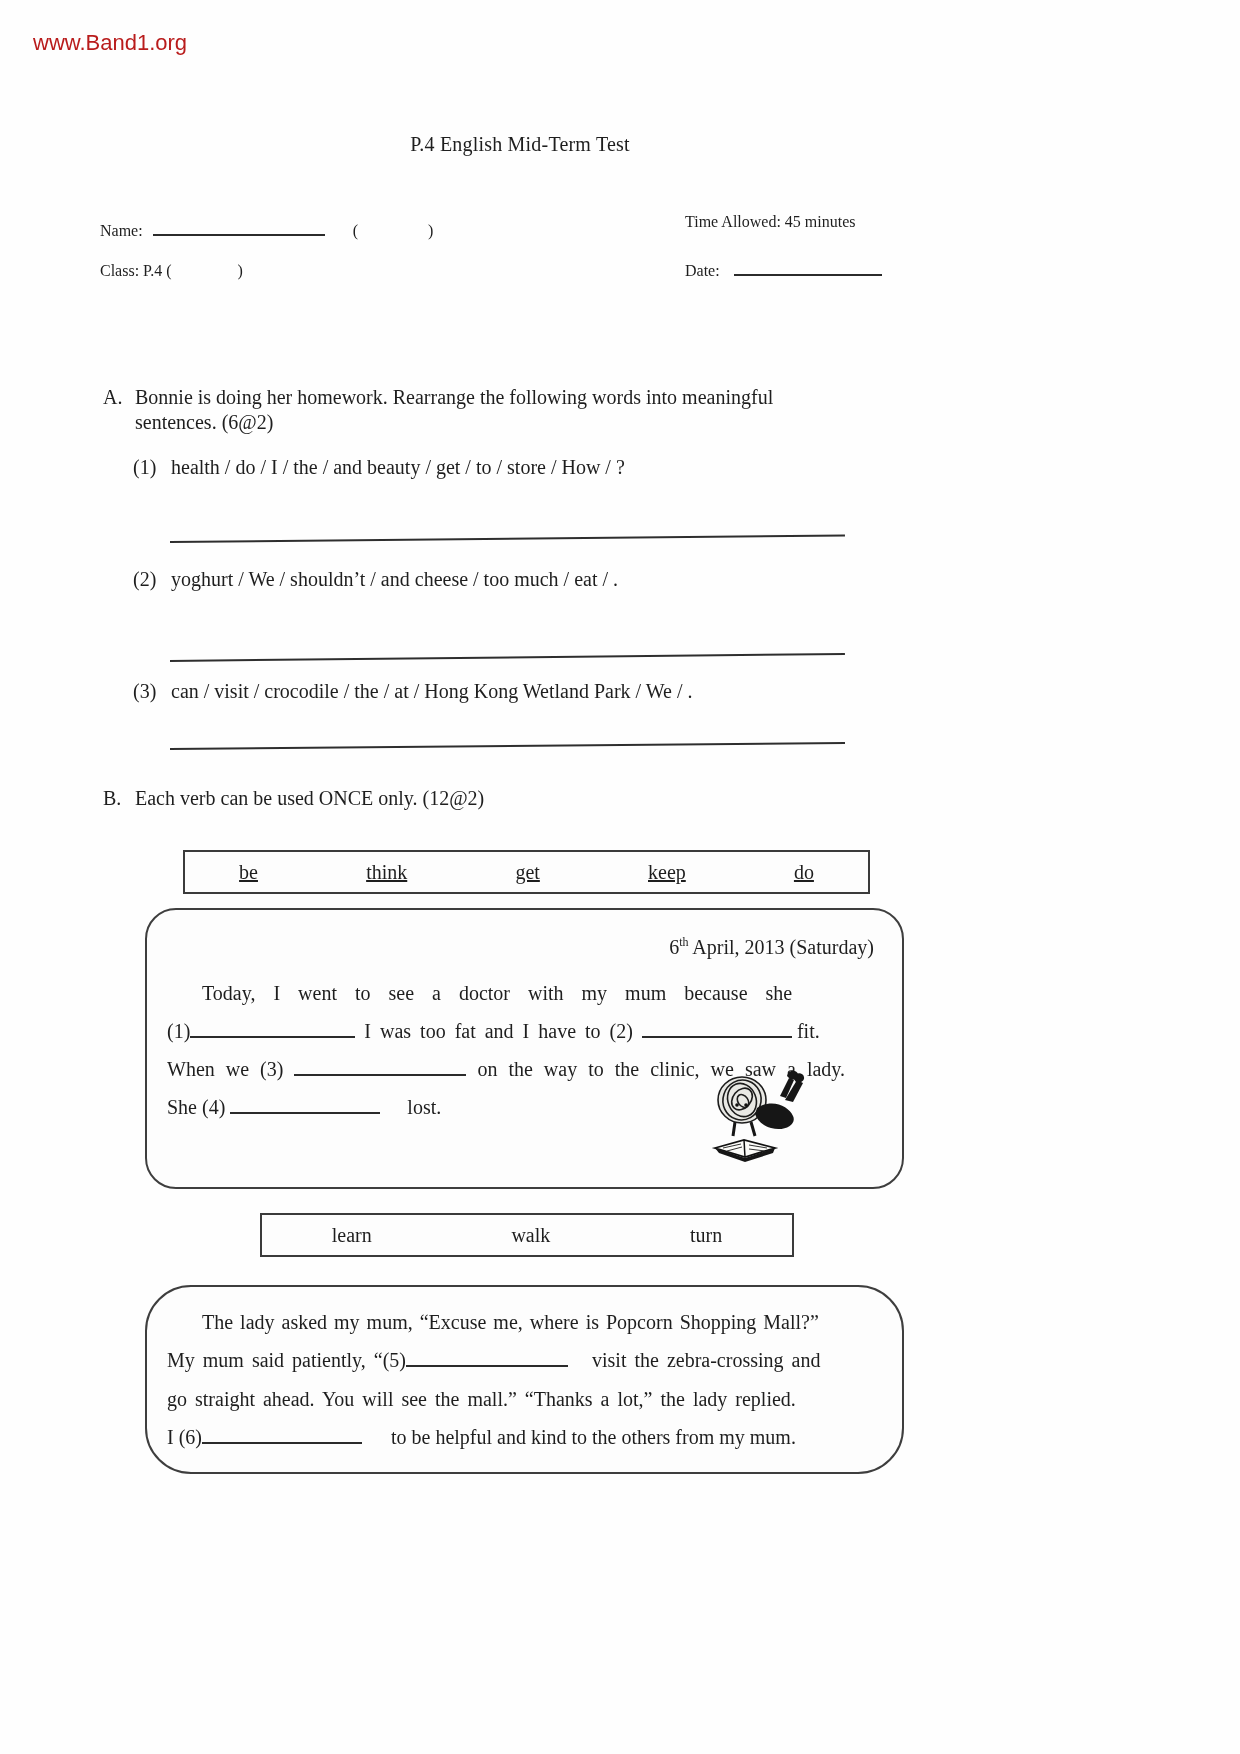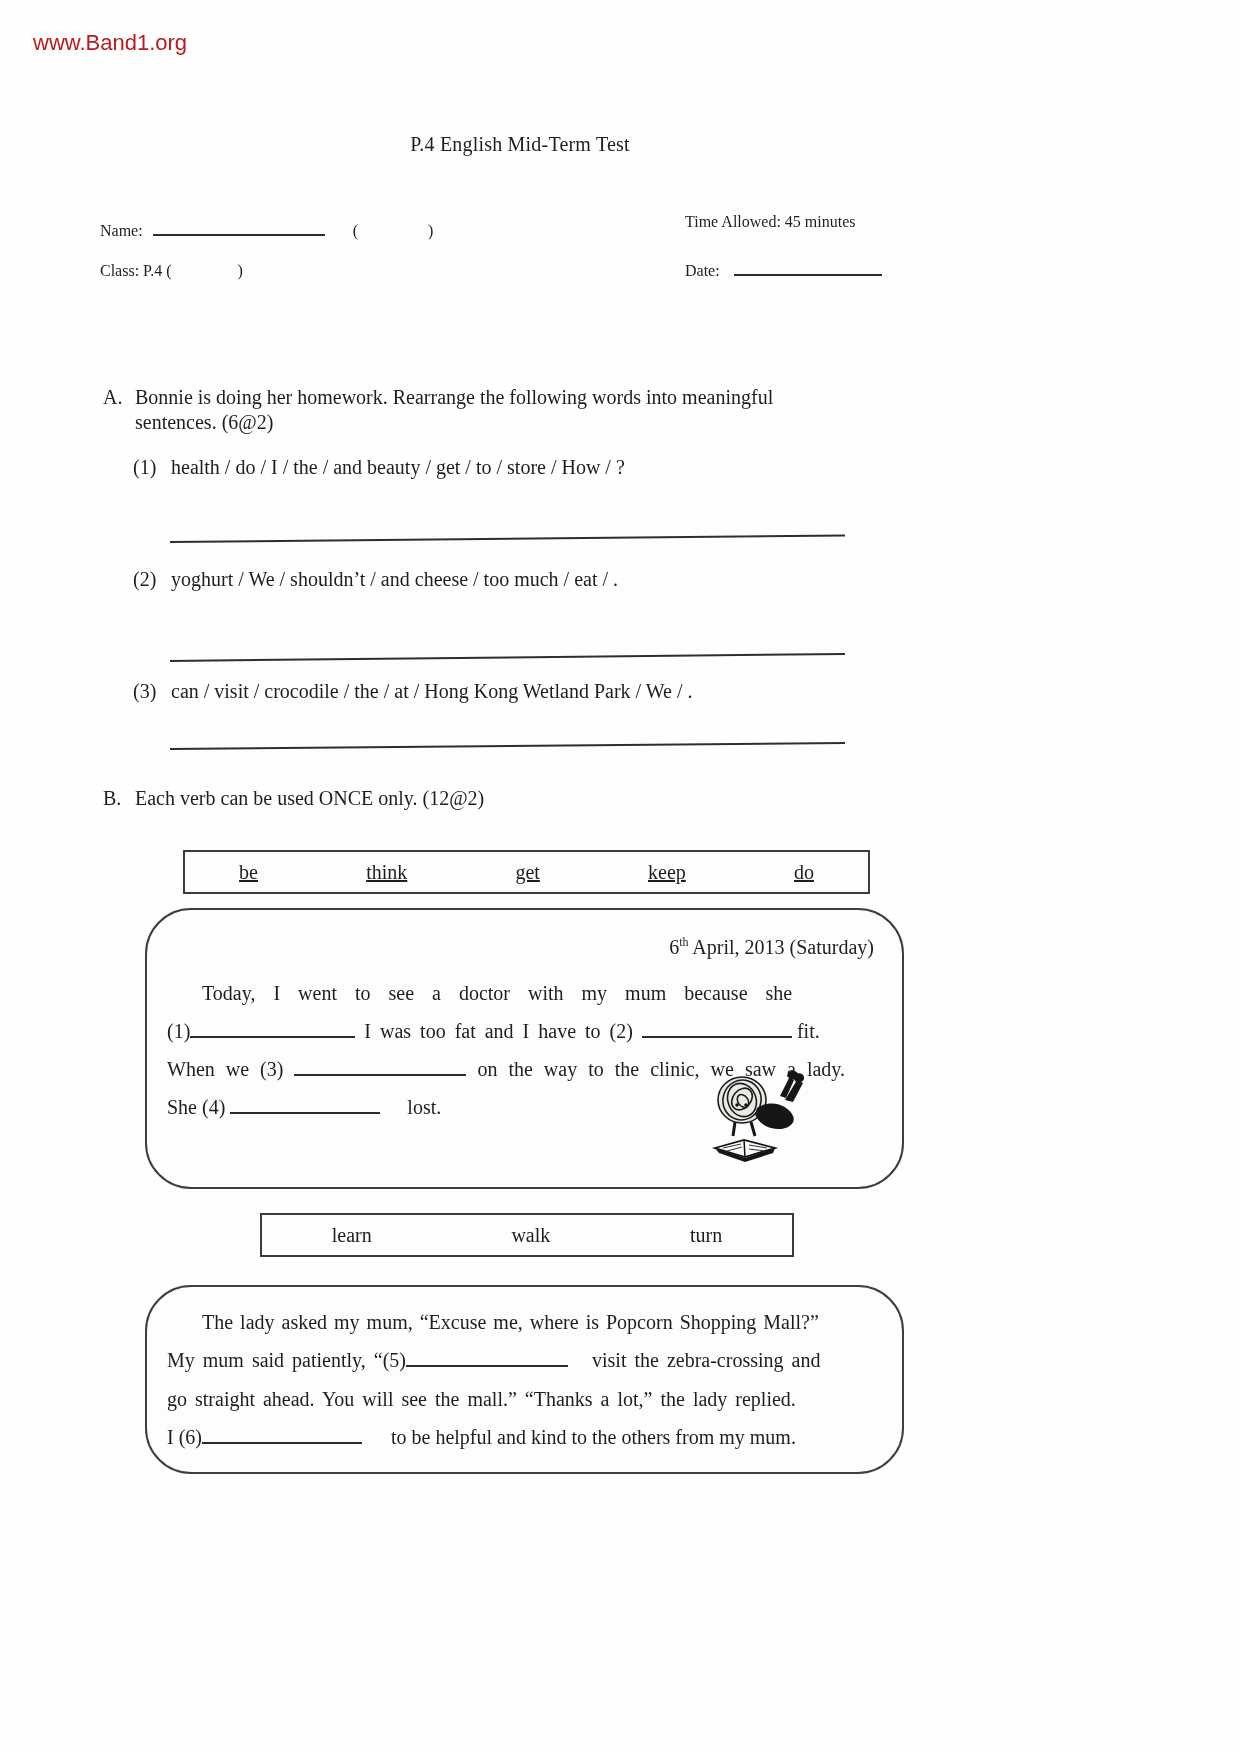--- a/index.html
+++ b/index.html
@@ -112,21 +112,21 @@
   </div>
 
   <div class="wordbox" style="left:183px; top:850px; width:683px; height:40px;text-decoration:underline;">
     <span class="w">be</span>
     <span class="w">think</span>
     <span class="w">get</span>
     <span class="w">keep</span>
     <span class="w">do</span>
   </div>
 
-  <div class="rbox" style="left:145px; top:908px; width:755px; height:277px;">
+  <div class="rbox" style="left:145px; top:908px; width:755px; height:277px;border-radius:31px;">
     <div class="rline" style="right:28px; top:26px;">
       <span>6</span><sup class="ord">th</sup><span> April, 2013 (Saturday)</span>
     </div>
     <div class="rline" style="left:55px; top:72px; word-spacing:13px;">Today,  I  went  to  see  a  doctor  with  my  mum  because  she</div>
     <div class="rline" style="left:20px; top:110px;">
       <span>(1)</span><span class="blank" style="width:165px;"></span><span style="word-spacing:4px;"> I was too fat and I have to (2) </span><span class="blank" style="width:150px;"></span><span> fit.</span>
     </div>
     <div class="rline" style="left:20px; top:148px; word-spacing:6px;">
       <span>When we (3) </span><span class="blank" style="width:172px;"></span><span> on the way to the clinic, we saw a lady.</span>
     </div>

